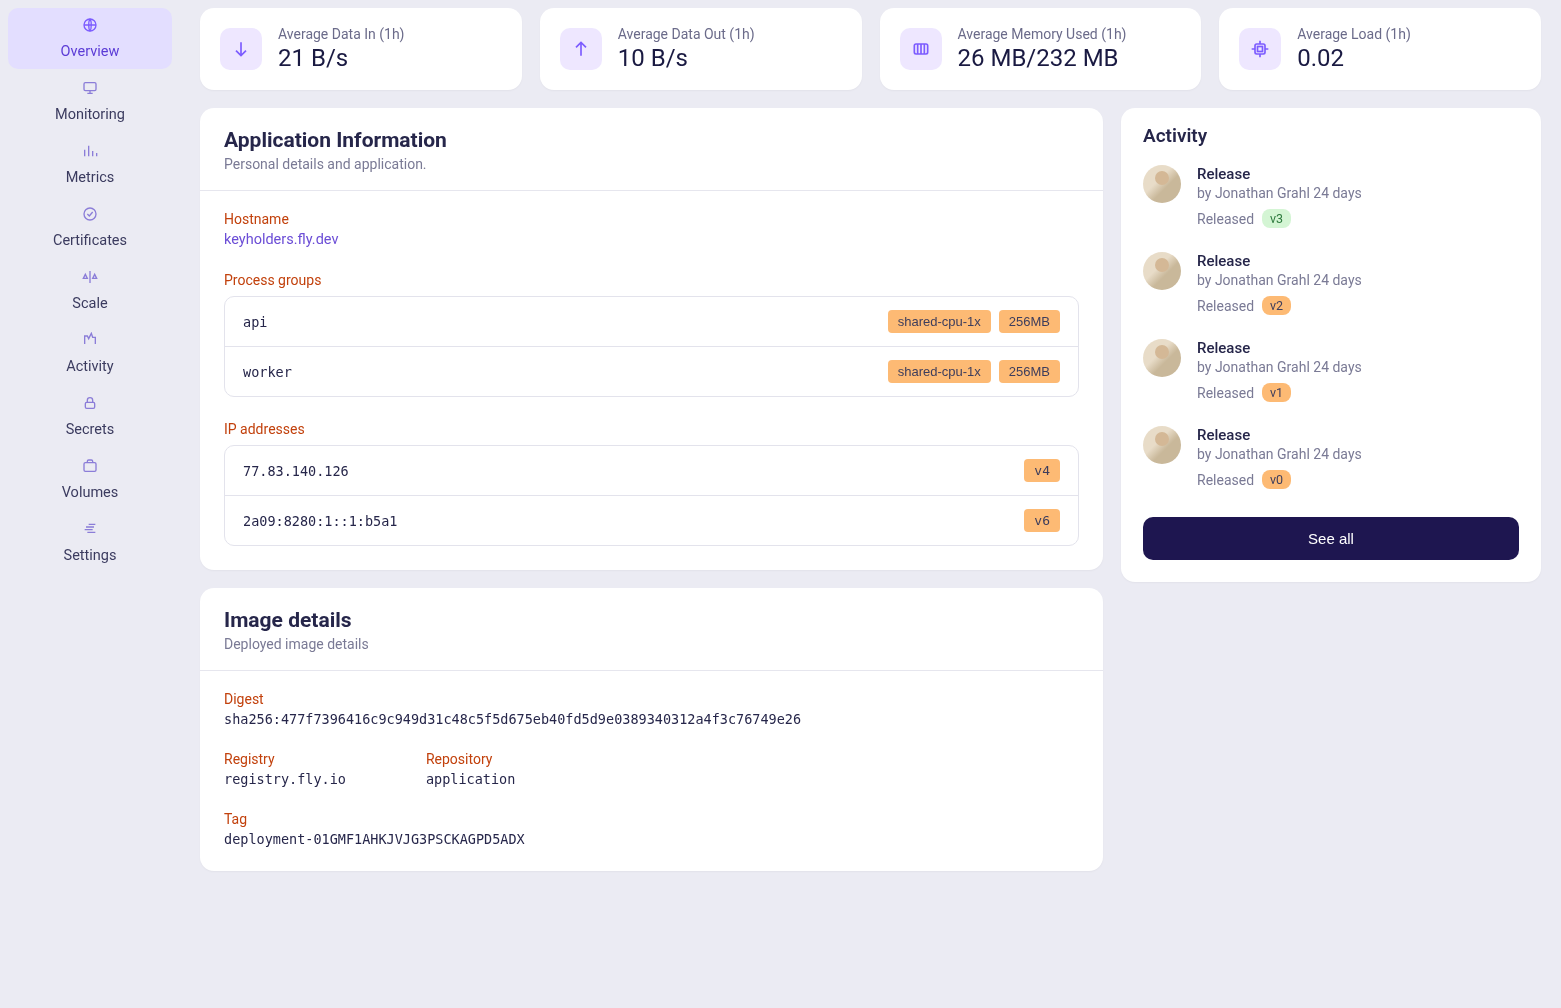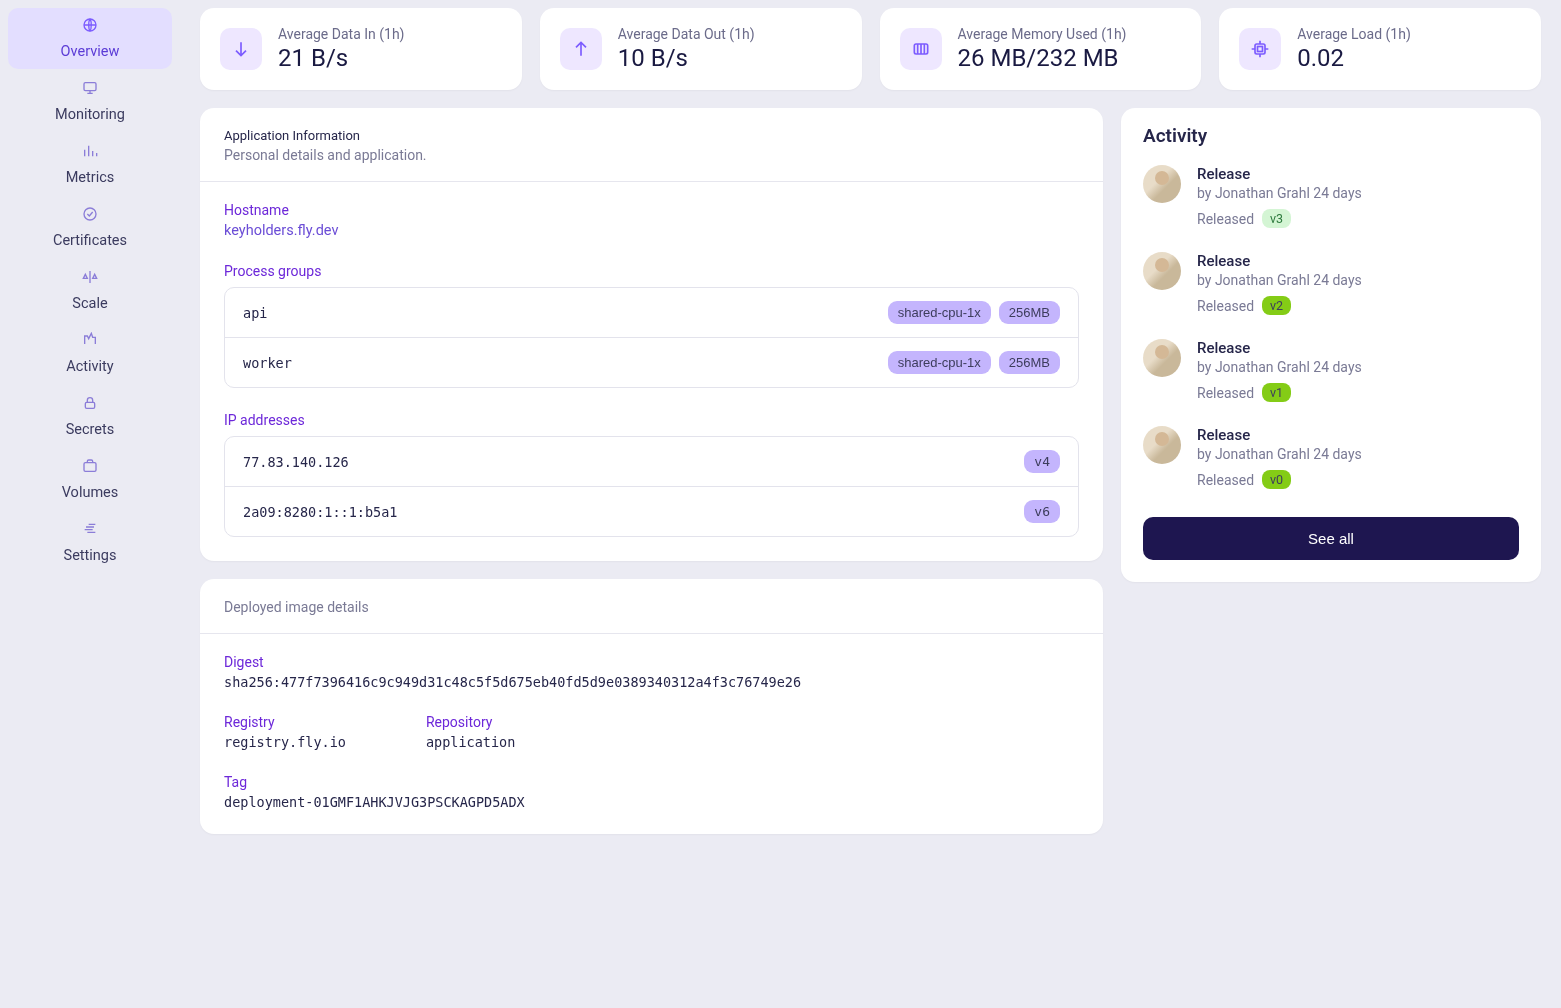--- a/index.html
+++ b/index.html
@@ -96,45 +96,45 @@
     border-radius: 14px;
     box-shadow: 0 1px 2px rgba(0,0,0,0.04);
   }
   .app-info {
     flex: 1;
   }
   .card-header {
     padding: 20px 24px 18px;
     border-bottom: 1px solid #e6e6ee;
   }
-  .card-title { font-size: 13px; font-weight: 400; color: #26264a; margin-bottom: 4px;}
+  .card-title { font-size: 21px; font-weight: 700; color: #26264a; margin-bottom: 4px;}
   .card-sub { color: #7a7a95; font-size: 14px; }
   .card-body { padding: 20px 24px 24px; }
-  .field-label { color: #6d28d9; font-size: 14px; margin-bottom: 4px; }
+  .field-label { color: #c2410c; font-size: 14px; margin-bottom: 4px; }
   .link { color: #6b4dd6; font-size: 14.5px; }
   .section-gap { margin-top: 24px; }
 
   .pg-list { border: 1px solid #e3e3ec; border-radius: 10px; margin-top:8px;}
   .pg-row {
     display: flex;
     justify-content: space-between;
     align-items: center;
     padding: 13px 18px;
     border-bottom: 1px solid #e3e3ec;
     font-family: ui-monospace, Menlo, Consolas, monospace;
     font-size: 13.5px;
     color: #26264a;
   }
   .pg-row:last-child { border-bottom: none; }
   .pg-tags { display: flex; gap: 8px; font-family: -apple-system, sans-serif;}
   .pill {
-    background: #c4b5fd;
+    background: #fdba74;
     color: #3d3d5c;
     padding: 4px 10px;
-    border-radius: 9px;
+    border-radius: 4px;
     font-size: 13px;
   }
 
   .img-details { flex: 1; }
   .mono { font-family: ui-monospace, Menlo, Consolas, monospace; font-size: 13.5px; color: #26264a; }
   .img-grid { display: flex; gap: 80px; margin-top: 24px; }
   .img-col .field-label { margin-bottom: 4px;}
   .img-block { margin-top: 24px; }
 
   .activity-panel {
@@ -171,21 +171,21 @@
     position:absolute;
     top:6px; left:12px;
     width:14px; height:14px; border-radius:50%;
     background:#d4b896;
   }
   .act-title { font-size: 15px; color: #26264a; font-weight: 500; margin-bottom: 2px;}
   .act-meta { color: #7a7a95; font-size: 14px; margin-bottom: 8px;}
   .act-status { color:#7a7a95; font-size:14px; display:flex; align-items:center; gap:8px;}
   .ver-badge {
     padding: 2px 8px; border-radius: 8px; font-size: 12.5px;
-    background: #84cc16; color: #3d3d5c;
+    background: #fdba74; color: #3d3d5c;
   }
   .ver-badge.latest { background: #d4f5d4; color: #2d7a3d; }
   .see-all {
     width: 100%;
     background: #1e1650;
     color: #fff;
     border: none;
     padding: 13px;
     border-radius: 10px;
     font-size: 15px;
@@ -371,20 +371,21 @@
                   <span>2a09:8280:1::1:b5a1</span>
                   <span class="pill">v6</span>
                 </div>
               </div>
             </div>
           </div>
         </div>
 
         <div class="card img-details">
           <div class="card-header">
+            <div class="card-title">Image details</div>
             <div class="card-sub">Deployed image details</div>
           </div>
           <div class="card-body">
             <div class="field-label">Digest</div>
             <div class="mono">sha256:477f7396416c9c949d31c48c5f5d675eb40fd5d9e0389340312a4f3c76749e26</div>
             <div class="img-grid">
               <div class="img-col">
                 <div class="field-label">Registry</div>
                 <div class="mono">registry.fly.io</div>
               </div>

